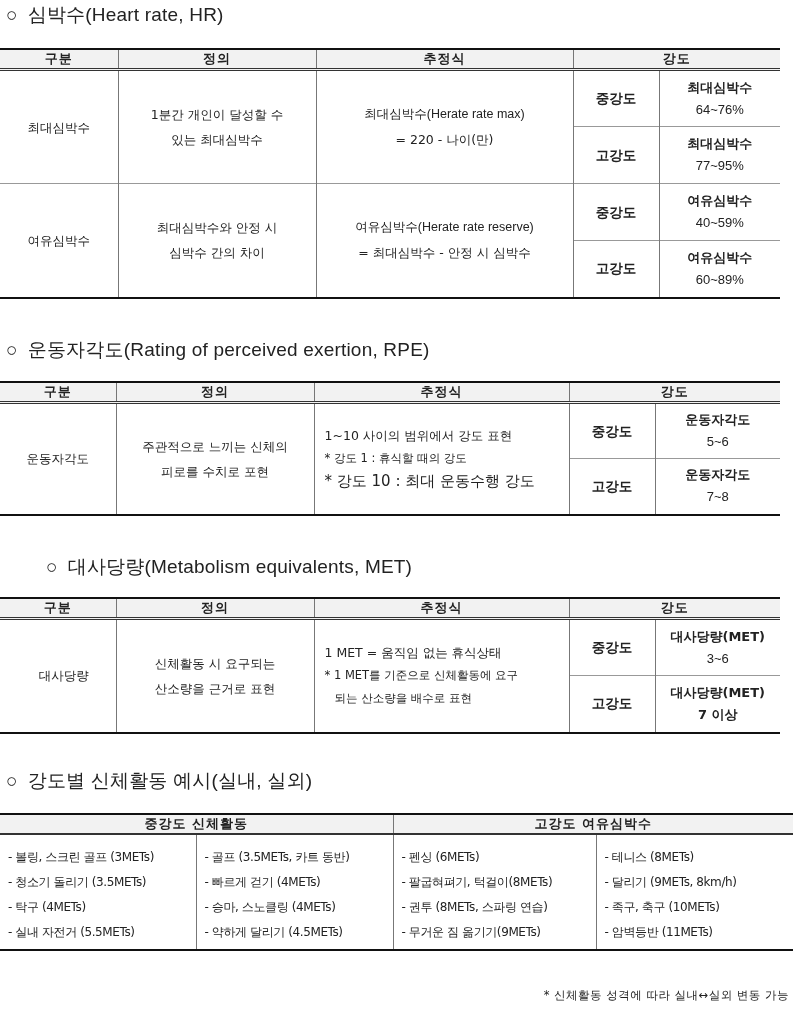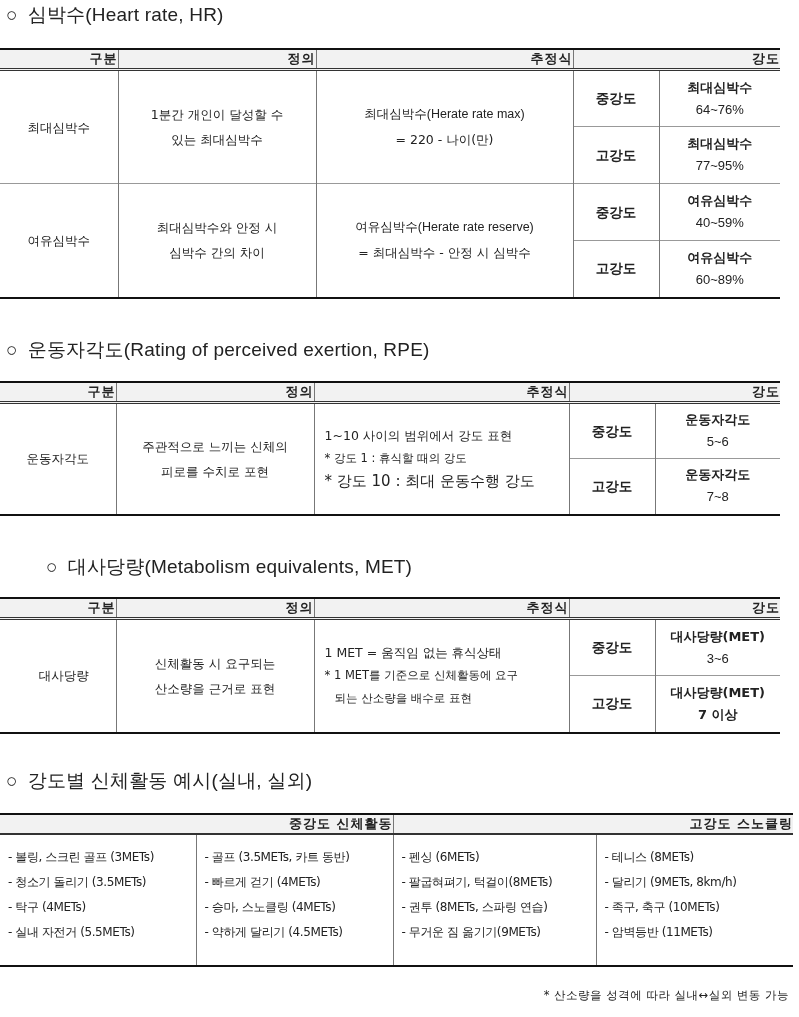--- a/index.html
+++ b/index.html
@@ -14,39 +14,39 @@
     font-size: 19px; color: #222; white-space: nowrap; letter-spacing: 0.2px;
   }
   .sec-title .circ { margin-right: 10px; }
   table {
     position: absolute; left: 0; border-collapse: collapse; table-layout: fixed;
     font-size: 12.5px; color: #222;
   }
   table.t3 { border-top: 2px solid #111; border-bottom: 2px solid #111; }
   th {
     background: #f2f2f2; font-weight: bold; font-size: 13px; height: 19px;
-    border-bottom: 3px double #333; border-left: 1px solid #777; text-align: right;
+    border-bottom: 3px double #333; border-left: 1px solid #777; text-align: center;
     letter-spacing: 1px;
   }
   th:first-child { border-left: none; }
   td {
     border-left: 1px solid #777; text-align: center; vertical-align: middle;
     line-height: 25px;
   }
   td:first-child { border-left: none; }
   tr.sep td { border-top: 1px solid #999; }
   td.lvl { font-weight: bold; font-size: 13.5px; }
   td.val { font-weight: bold; font-size: 13px; line-height: 22px; }
   td.val .v2 { font-weight: normal; font-family: "Liberation Sans", sans-serif; }
   td.left { text-align: left; padding-left: 10px; line-height: 23px; }
   td.val-row { border-top: 1px solid #999; }
   .t4 th { letter-spacing: 1px; }
   .t4 th.sub { background: #fff; font-weight: normal; border-bottom: 1px solid #555; font-size: 13px; height: 20px; }
   .t4 th.group { border-bottom: 2px solid #333; }
-  .t4 td { text-align: left; padding-left: 8px; line-height: 25px; font-size: 12px; vertical-align: top; padding-top: 10px; padding-bottom: 20px; }
+  .t4 td { text-align: left; padding-left: 8px; line-height: 25px; font-size: 12px; vertical-align: top; padding-top: 10px; padding-bottom: 4px; }
   .t4 td .item { display: block; white-space: nowrap; letter-spacing: -0.4px; }
   .footnote {
     position: absolute; right: 10px; top: 988px; font-size: 11.5px; color: #222; letter-spacing: 0.5px;
   }
 </style>
 </head>
 <body>
 
 <div class="sec-title" style="top:2px;">
   <span class="circ">○</span><span>심박수(Heart rate, HR)</span>
@@ -215,21 +215,21 @@
 <table class="t3 t4" style="top:813px; width:793px;">
   <colgroup>
       <col style="width:196px">
       <col style="width:197px">
       <col style="width:203px">
       <col style="width:197px">
     </colgroup>
   <tbody>
       <tr>
     <th colspan="2" class="group">중강도 신체활동</th>
-    <th colspan="2" class="group">고강도 스노클링</th>
+    <th colspan="2" class="group">고강도 여유심박수</th>
   </tr>
   <tr>
     <td>
       <span class="item">- 볼링, 스크린 골프 (3METs)</span>
       <span class="item">- 청소기 돌리기 (3.5METs)</span>
       <span class="item">- 탁구 (4METs)</span>
       <span class="item">- 실내 자전거 (5.5METs)</span>
     </td>
     <td>
       <span class="item">- 골프 (3.5METs, 카트 동반)</span>
@@ -246,13 +246,13 @@
     <td>
       <span class="item">- 테니스 (8METs)</span>
       <span class="item">- 달리기 (9METs, 8km/h)</span>
       <span class="item">- 족구, 축구 (10METs)</span>
       <span class="item">- 암벽등반 (11METs)</span>
     </td>
   </tr>
 </tbody>
   </table>
 
-<div class="footnote">* 산소량을 성격에 따라 실내↔실외 변동 가능</div>
+<div class="footnote">* 신체활동 성격에 따라 실내↔실외 변동 가능</div>
 
 </body></html>

